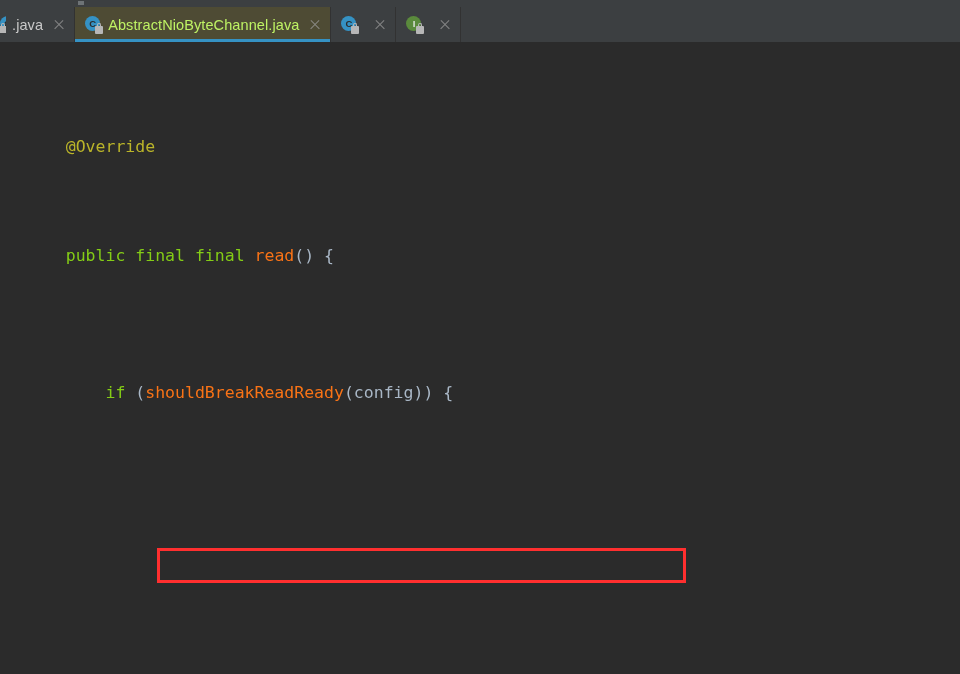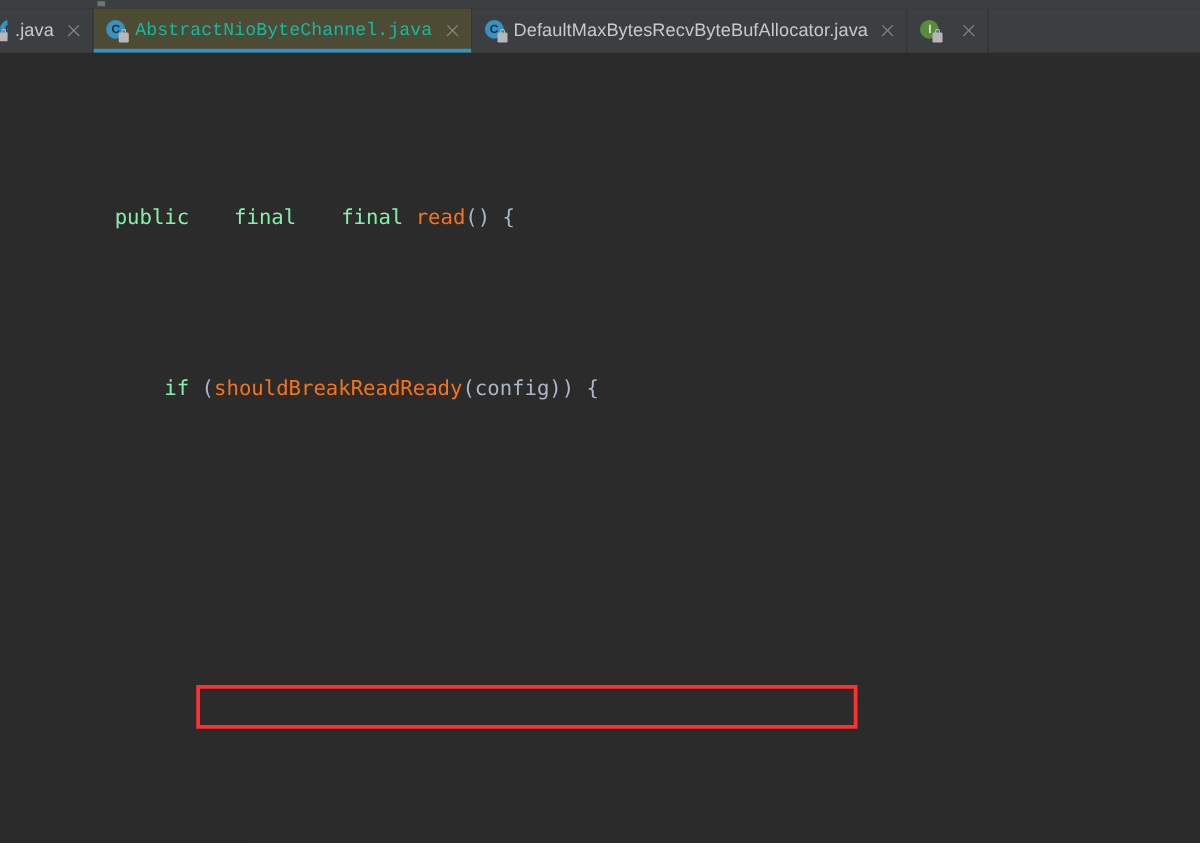--- a/index.html
+++ b/index.html
@@ -67,21 +67,21 @@
     height: 3px;
     background: #3592c4;
   }
   .tab-label {
     font-family: "Liberation Sans", sans-serif;
     font-size: 14.5px;
     color: #c9c9c9;
     white-space: nowrap;
     letter-spacing: 0.1px;
   }
-  .tab.active .tab-label { color: #14b8a6; font-family: Liberation Mono, monospace; }
+  .tab.active .tab-label { color: #bef264; }
 
   
   .tab-icon {
     position: relative;
     width: 17px;
     height: 17px;
     margin-right: 6px;
     flex: 0 0 auto;
   }
   .tab-icon .disc {
@@ -160,21 +160,21 @@
     white-space: pre;
     color: #a9b7c6;
   }
   .line {
     height: 27.3px;
     padding-left: 26px;
     white-space: pre;
   }
 
   
-  .kw   { color: #86efac; margin-left: 26px; }
+  .kw   { color: #84cc16; }
   .ann  { color: #bbb529; }
   .typ  { color: #a9b7c6; }
   .id   { color: #a9b7c6; }
   .mth  { color: #f97316; }
   .pun  { color: #a9b7c6; }
   .semi { color: #cc7832; }
 
   
   #annotation-box {
     position: absolute;
@@ -212,37 +212,37 @@
     </span>
     <span class="tab-label">AbstractNioByteChannel.java</span>
     <span class="tab-close"></span>
   </div>
 
   <div class="tab">
     <span class="tab-icon cls">
       <span class="disc">C</span>
       <span class="lock"></span>
     </span>
-    <span class="tab-label">DefaultMaxBytesRecvByteBufAllocator.java</span>
     <span class="tab-close"></span>
   </div>
 
   <div class="tab">
     <span class="tab-icon iface">
       <span class="disc">I</span>
       <span class="lock"></span>
     </span>
     <span class="tab-close"></span>
   </div>
 
 </div>
 
 <div id="editor">
   <div id="code">
 
+    <div class="line">    <span class="ann">@Override</span></div>
 
     <div class="line">    <span class="kw">public</span> <span class="kw">final</span> <span class="kw">final</span> <span class="mth">read</span><span class="pun">()</span> <span class="pun">{</span></div>
 
 
     <div class="line">        <span class="kw">if</span> <span class="pun">(</span><span class="mth">shouldBreakReadReady</span><span class="pun">(</span><span class="id">config</span><span class="pun">))</span> <span class="pun">{</span></div>
 
 
     
 
     

